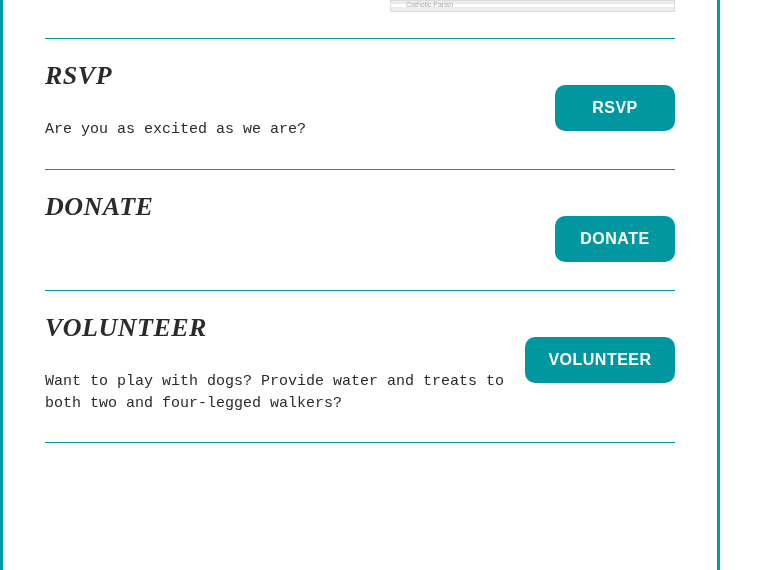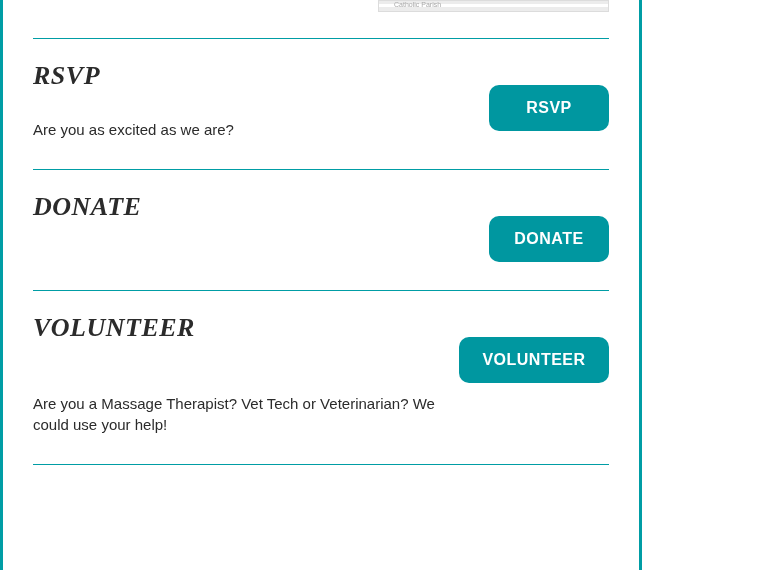--- a/index.html
+++ b/index.html
@@ -2,25 +2,25 @@
 <html><head>
 <meta charset="utf-8">
 <style>
   * { box-sizing: border-box; margin: 0; padding: 0; }
   html, body { width: 780px; height: 570px; overflow: hidden; }
   body {
     font-family: Verdana, Geneva, sans-serif;
     background: #fff;
   }
   .outer {
-    width: 642px;
+    width: 720px;
     height: 570px;
     border-left: 3px solid #009da5;
     border-right: 3px solid #009da5;
-    padding: 0 0;
+    padding: 0 12px;
   }
   .container {
     background: #fff;
     padding: 0 30px;
     height: 100%;
   }
   .map-stub {
     height: 12px;
     margin-left: 345px;
     margin-bottom: 26px;
@@ -67,20 +67,21 @@
     font-size: 26px;
     color: #2b2b2b;
     letter-spacing: 0.5px;
     margin-bottom: 28px;
   }
   .section p {
     font-size: 15px;
     line-height: 1.45;
     color: #2b2b2b;
     max-width: 470px;
+    font-family: Liberation Mono, monospace;
   }
   .btn {
     display: inline-block;
     background: #0097a0;
     color: #fff;
     font-weight: bold;
     font-size: 16px;
     letter-spacing: 0.5px;
     padding: 14px 22px;
     border-radius: 10px;
@@ -124,22 +125,21 @@
       </div>
       <button class="btn">DONATE</button>
     </div>
 
     <hr class="div">
 
     <div class="section">
       <div class="left">
         <h2>VOLUNTEER</h2>
         <p>
-          <br>
-          <span>Are you a Massage Therapist? Vet Tech or Veterinarian? We could use your help!</span>
+          <span>Want to play with dogs? Provide water and treats to both two and four-legged walkers?</span><br>
         </p>
       </div>
       <button class="btn wide">VOLUNTEER</button>
     </div>
 
     <hr class="div">
 
   </div>
 </div>
 

